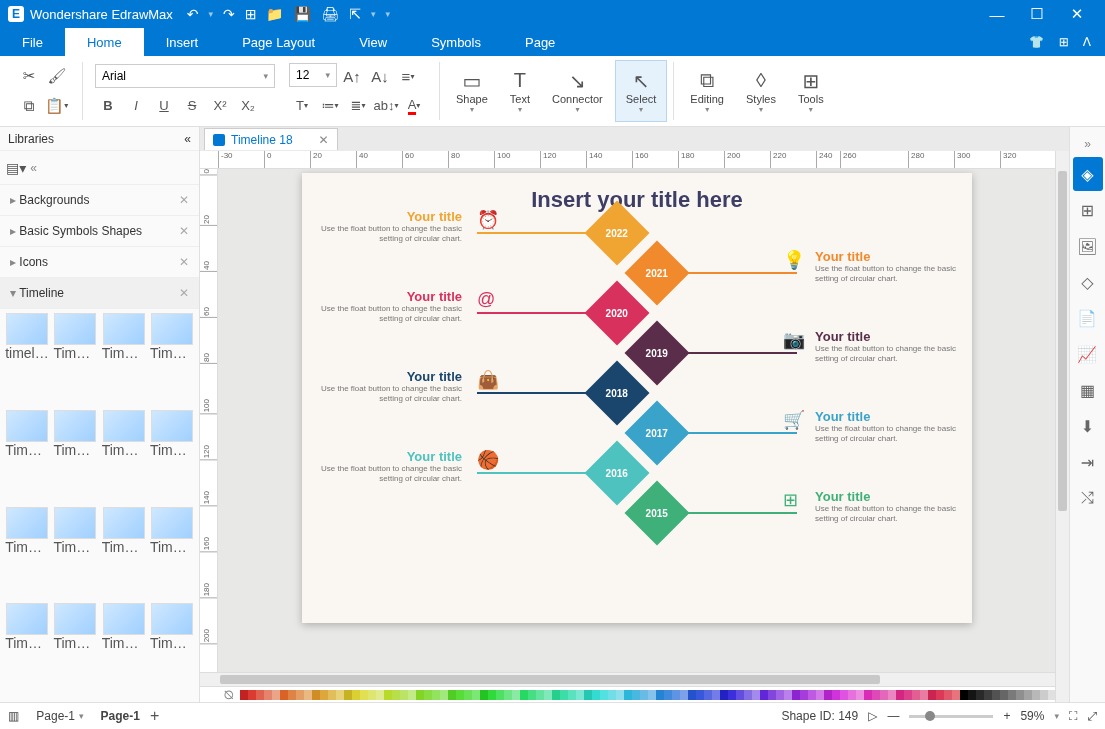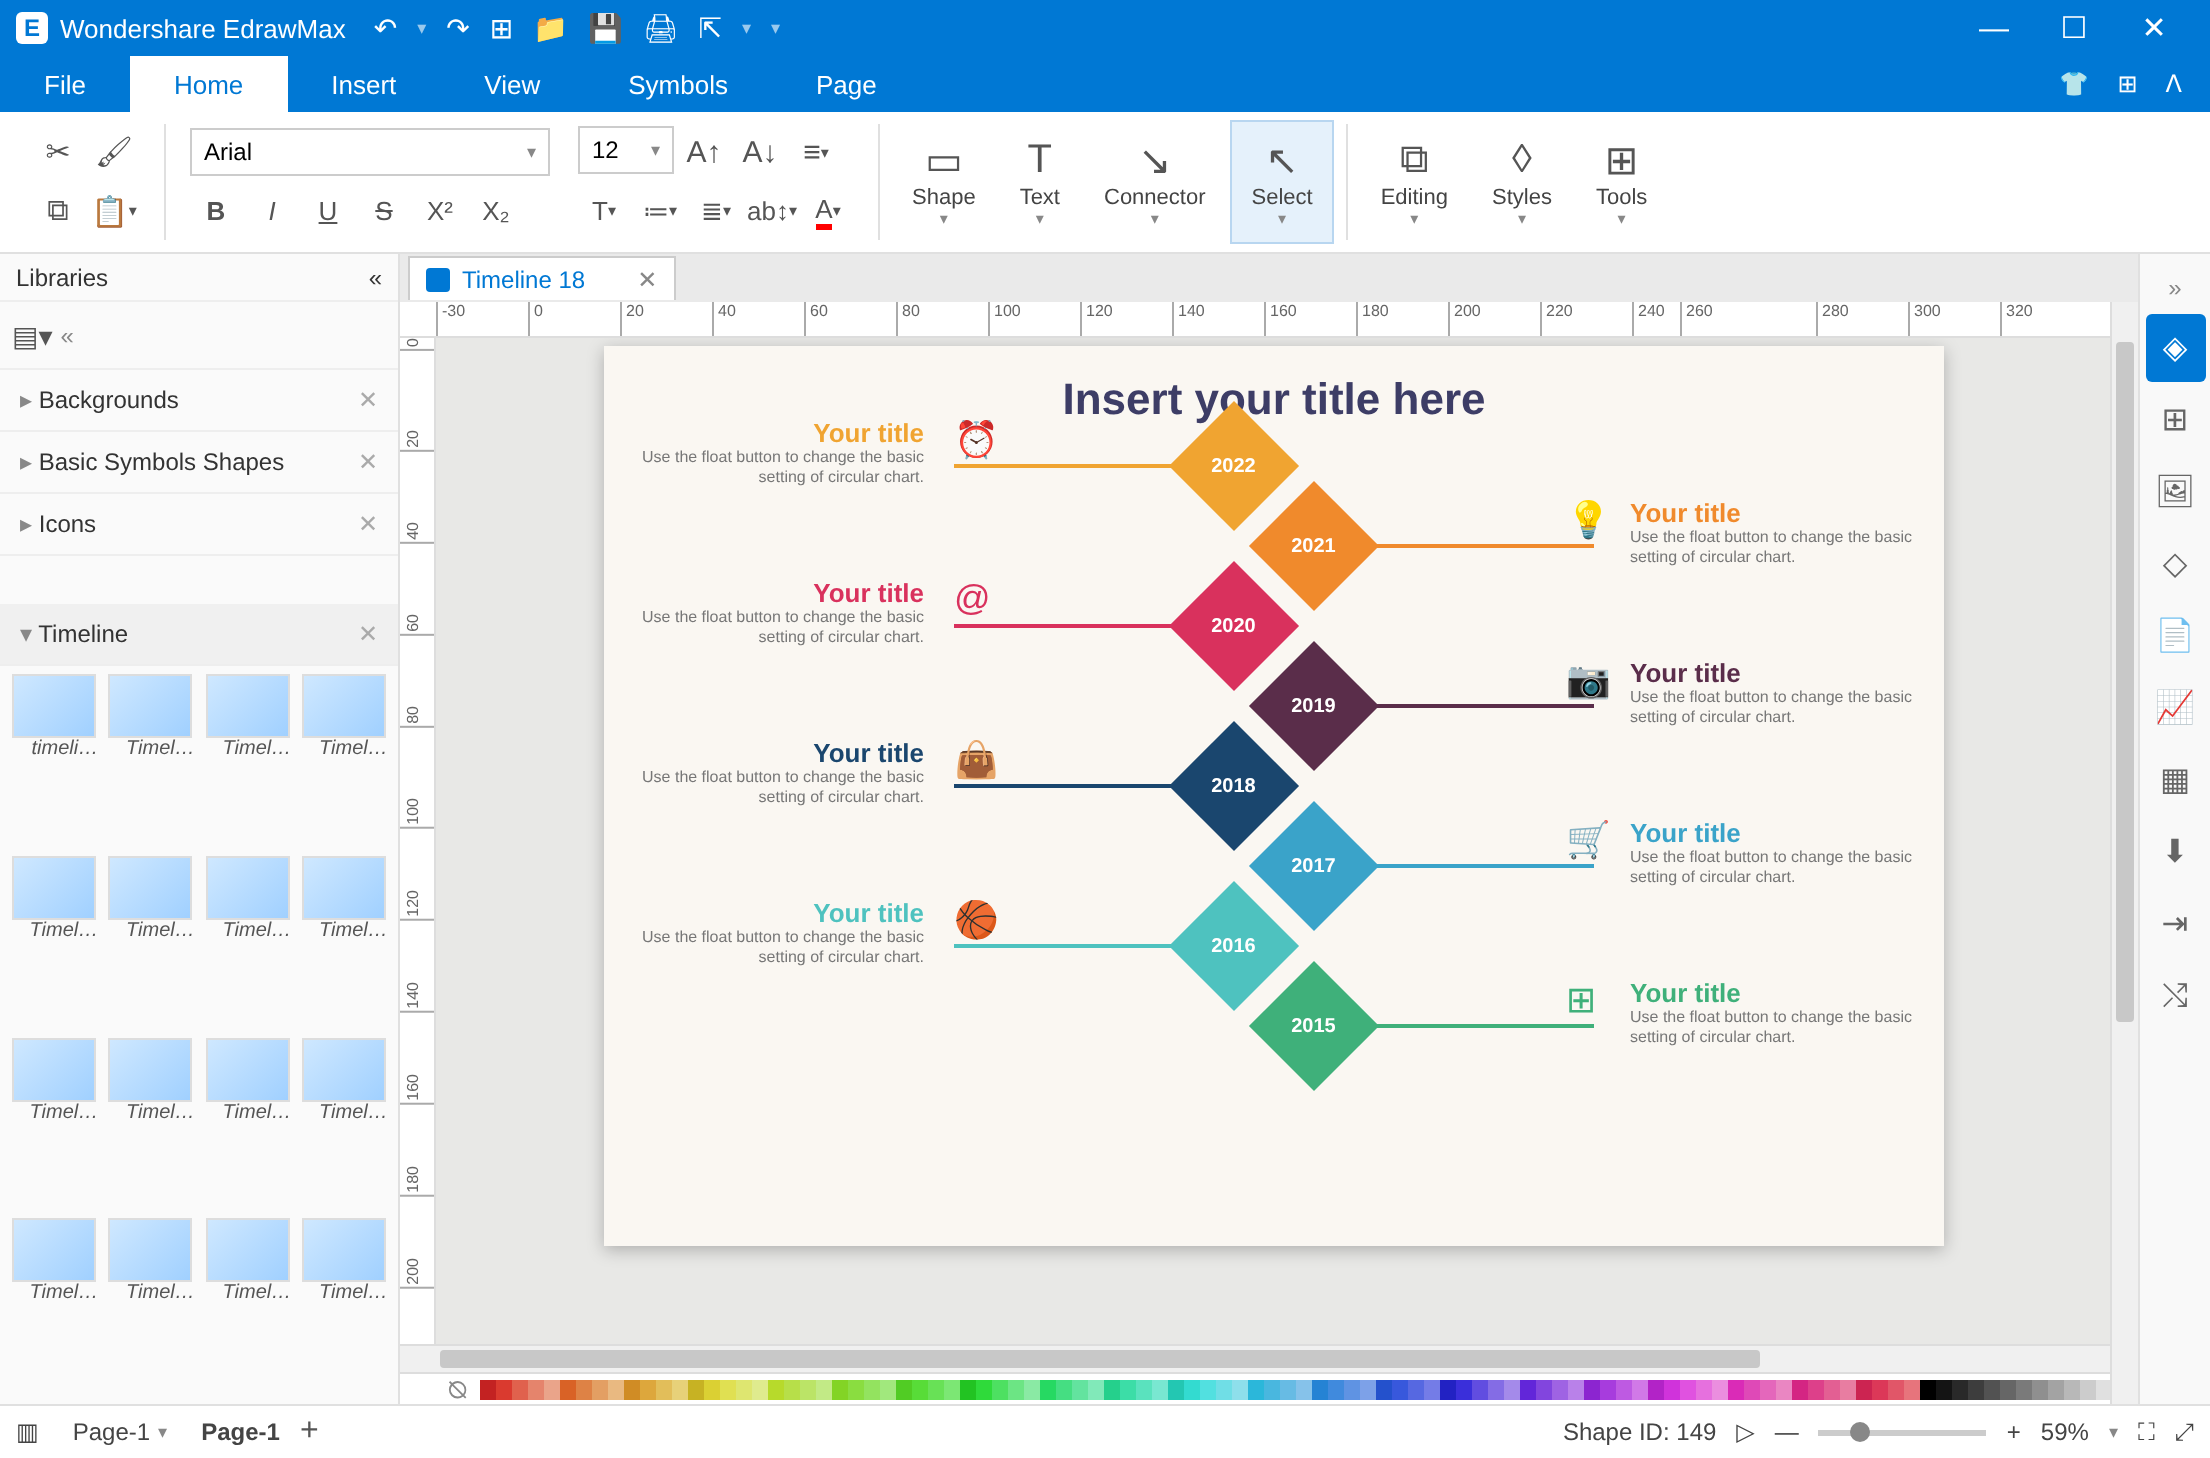--- a/index.html
+++ b/index.html
@@ -28,25 +28,25 @@
 .ribbon-labeled .icon { font-size:20px; color:#555; height:24px; display:flex; align-items:center; }
 .ribbon-labeled .lbl { font-size:11px; color:#444; }
 .ribbon-labeled.sel { background:#e5f1fb; border:1px solid #b8d6f0; }
 .main { position:absolute; top:127px; bottom:27px; left:0; right:0; display:flex; }
 .lib-panel { width:200px; border-right:1px solid #e0e0e0; display:flex; flex-direction:column; background:#fafafa; }
 .lib-header { height:24px; display:flex; align-items:center; justify-content:space-between; padding:0 8px; font-size:12px; color:#333; border-bottom:1px solid #eee;}
 .lib-search-row { height:34px; display:flex; align-items:center; padding:4px 6px; gap:4px; border-bottom:1px solid #eee;}
 .lib-search { flex:1; height:24px; border:1px solid #ccc; display:flex; align-items:center; padding:0 6px; color:#999; justify-content:space-between;}
 .lib-cat { padding:8px 10px; display:flex; align-items:center; justify-content:space-between; font-size:12px; color:#333; border-bottom:1px solid #eee; cursor:pointer;}
 .lib-cat .caret { color:#888; }
-.lib-cat.open { background:#f0f0f0;margin-top:24px; }
+.lib-cat.open { background:#f0f0f0; }
 .lib-grid { flex:1; overflow:hidden; padding:4px; display:grid; grid-template-columns:repeat(4,1fr); gap:2px; }
 .lib-item { display:flex; flex-direction:column; align-items:center; cursor:pointer; }
 .lib-thumb { width:42px; height:32px; background:linear-gradient(135deg,#cfe8ff,#a0d0ff); border:1px solid #ddd; }
-.lib-item .lbl { font-size:10px; color:#555; white-space:nowrap; overflow:hidden; text-overflow:ellipsis; width:44px; text-align:right;font-style:italic; }
+.lib-item .lbl { font-size:14px; color:#555; white-space:nowrap; overflow:hidden; text-overflow:ellipsis; width:44px; text-align:right; }
 .canvas-area { flex:1; position:relative; background:#f5f5f5; display:flex; flex-direction:column; }
 .tabbar { height:24px; background:#eaeaea; display:flex; align-items:center; padding-left:4px; }
 .doc-tab { height:22px; background:#fff; border:1px solid #ccc; border-bottom:none; display:flex; align-items:center; padding:0 8px; gap:6px; font-size:12px; color:#0078d4; cursor:pointer;}
 .doc-tab .close { color:#888; margin-left:20px; }
 .rulers-top { height:18px; background:#fff; border-bottom:1px solid #ddd; position:relative; overflow:hidden; font-size:8px; color:#666; }
 .rulers-top .tick { position:absolute; top:0; height:18px; border-left:1px solid #aaa; padding-left:2px; }
 .canvas-body { flex:1; position:relative; overflow:hidden; display:flex; }
 .ruler-left { width:18px; background:#fff; border-right:1px solid #ddd; position:relative; overflow:hidden; font-size:8px; color:#666;}
 .ruler-left .tick { position:absolute; left:0; width:18px; border-top:1px solid #aaa; padding-top:1px; writing-mode:vertical-rl; transform:rotate(180deg); text-align:right; padding-right:2px;}
 .viewport { flex:1; position:relative; overflow:hidden; background:#e8e8e6;}
@@ -97,20 +97,21 @@
   <div class="spacer"></div>
   <div class="win-btn">—</div>
   <div class="win-btn">☐</div>
   <div class="win-btn">✕</div>
 </div>
 
 <div class="menubar">
   <div class="tab">File</div>
   <div class="tab active">Home</div>
   <div class="tab">Insert</div>
+  <div class="tab">Page Layout</div>
   <div class="tab">View</div>
   <div class="tab">Symbols</div>
   <div class="tab">Page</div>
   <div class="spacer"></div>
   <div class="right-icons">
     <span>👕</span>
     <span>⊞</span>
     <span>ᐱ</span>
   </div>
 </div>

